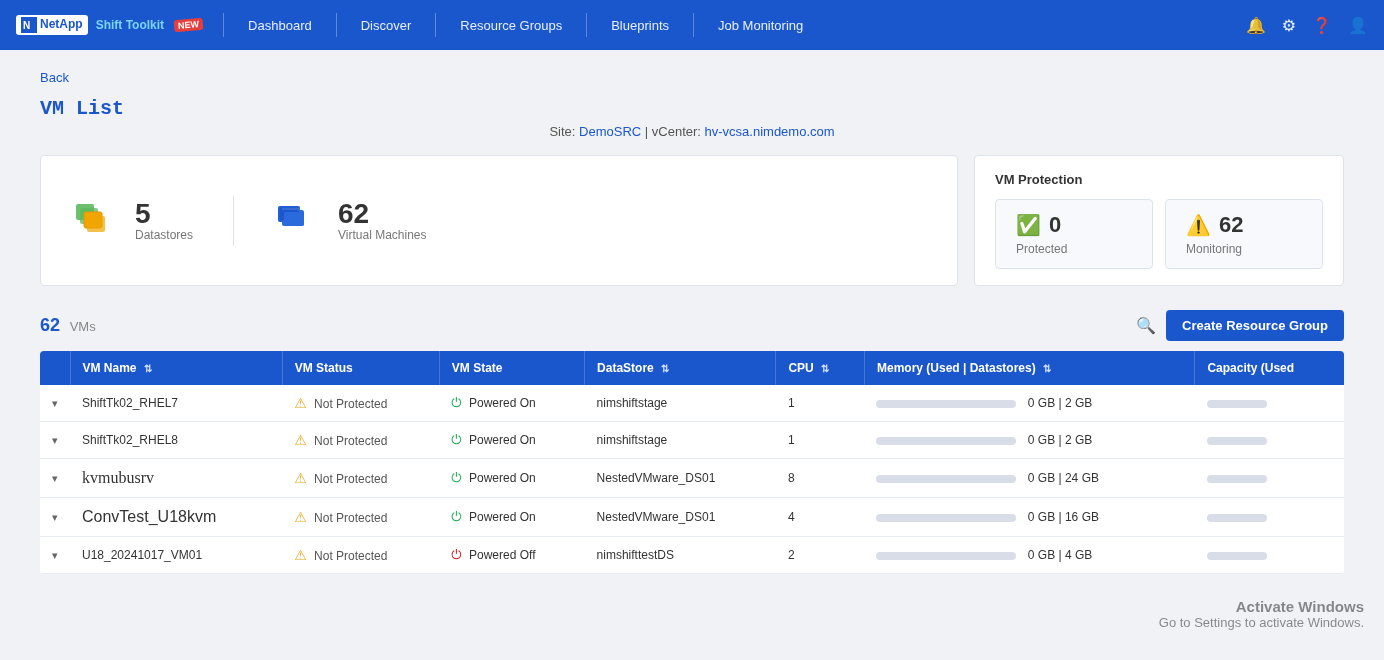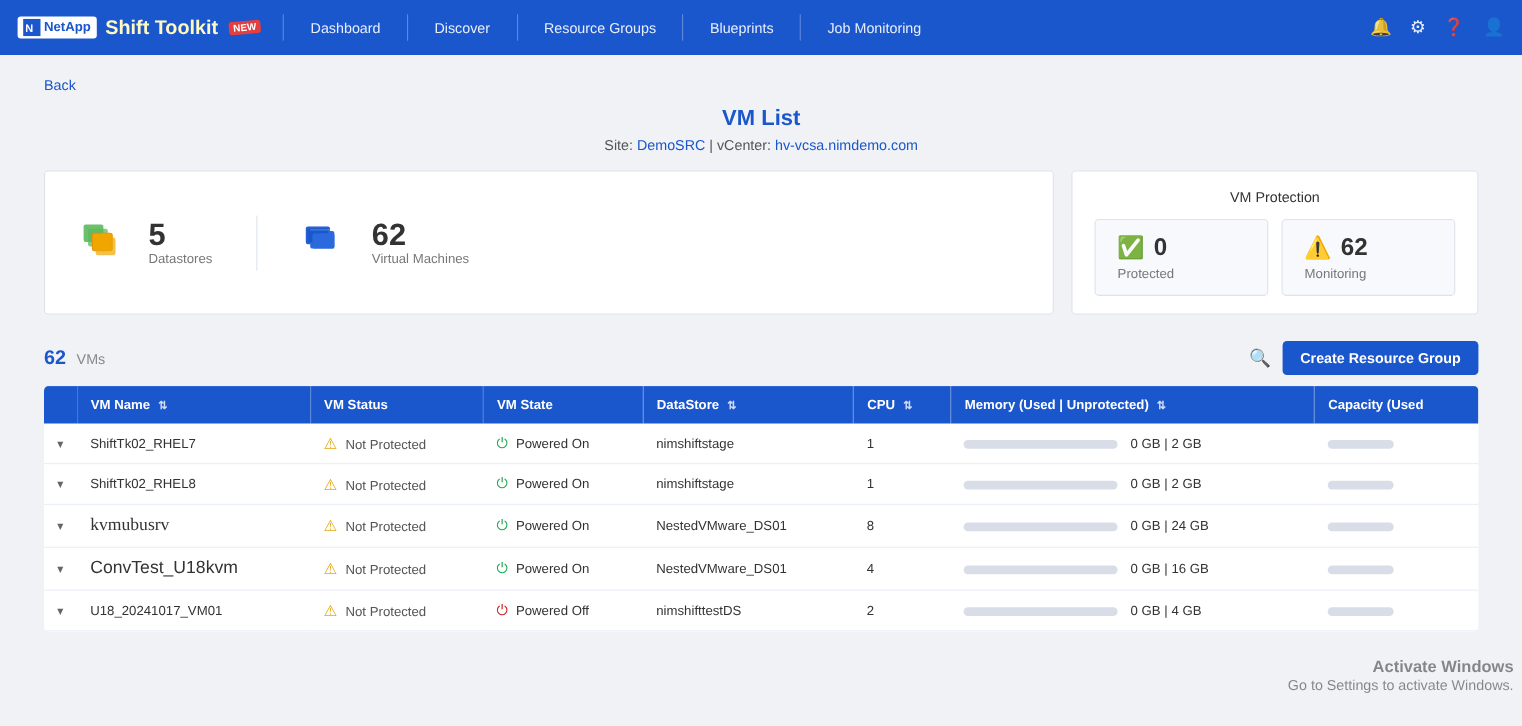--- a/index.html
+++ b/index.html
@@ -74,25 +74,25 @@
     .back-link {
       color: #1a56cc;
       cursor: pointer;
       font-size: 13px;
       text-decoration: none;
       margin-bottom: 12px;
       display: inline-block;
     }
 
     .page-title {
-      text-align: center;
       color: #1a56cc;
       font-size: 20px;
       font-weight: bold;
       margin-bottom: 4px;
+      font-family: Liberation Mono, monospace;
     }
 
     .page-subtitle {
       text-align: center;
       font-size: 13px;
       color: #555;
       margin-bottom: 16px;
     }
     .page-subtitle a { color: #1a56cc; text-decoration: none; }
 
@@ -138,24 +138,23 @@
 
     .protection-card {
       background: #fff;
       border: 1px solid #dde3ed;
       border-radius: 4px;
       padding: 16px 20px;
       min-width: 370px;
     }
     .protection-title {
       font-size: 13px;
-      font-weight: normal;
+      font-weight: bold;
       color: #333;
       margin-bottom: 12px;
-      text-align: center;
     }
     .protection-items {
       display: flex;
       gap: 12px;
     }
     .protection-item {
       background: #f7f9fc;
       border: 1px solid #dde3ed;
       border-radius: 4px;
       padding: 12px 20px;
@@ -285,40 +284,40 @@
       border-radius: 4px;
       width: 60px;
       display: inline-block;
       vertical-align: middle;
     }
 
     
     .activate-windows {
       position: fixed;
       bottom: 30px;
-      right: 8px;
+      right: 20px;
       color: rgba(0,0,0,0.45);
       font-size: 13px;
       text-align: right;
       pointer-events: none;
     }
     .activate-windows p:first-child { font-size: 15px; font-weight: 600; }
   </style>
 </head>
 <body>
 
 <nav class="navbar">
   <div class="navbar-brand">
     <span class="netapp-logo">
       <svg width="16" height="16" viewBox="0 0 16 16" style="vertical-align:middle;margin-right:3px">
         <rect width="16" height="16" fill="#1a56cc"></rect>
         <text x="2" y="12" font-size="10" fill="white" font-weight="bold">N</text>
       </svg>NetApp
     </span>
-    <span style="color:#fef9c3;font-size:18px;">Shift Toolkit</span>
+    <span style="color:#7dd3fc;font-size:12px;">Shift Toolkit</span>
     <span class="shift-badge">NEW</span>
   </div>
   <div class="navbar-divider"></div>
   <a class="navbar-link">Dashboard</a>
   <div class="navbar-divider"></div>
   <a class="navbar-link">Discover</a>
   <div class="navbar-divider"></div>
   <a class="navbar-link">Resource Groups</a>
   <div class="navbar-divider"></div>
   <a class="navbar-link">Blueprints</a>
@@ -422,21 +421,21 @@
         </th>
         <th>
           <span>DataStore</span>
           <span class="sort-arrows">⇅</span>
         </th>
         <th>
           <span>CPU</span>
           <span class="sort-arrows">⇅</span>
         </th>
         <th>
-          <span>Memory (Used | Unprotected)</span>
+          <span>Memory (Used | Datastores)</span>
           <span class="sort-arrows">⇅</span>
         </th>
         <th>
           <span>Capacity (Used</span>
         </th>
       </tr>
     </thead>
     <tbody id="table-body">
     <tr>
       <td>

